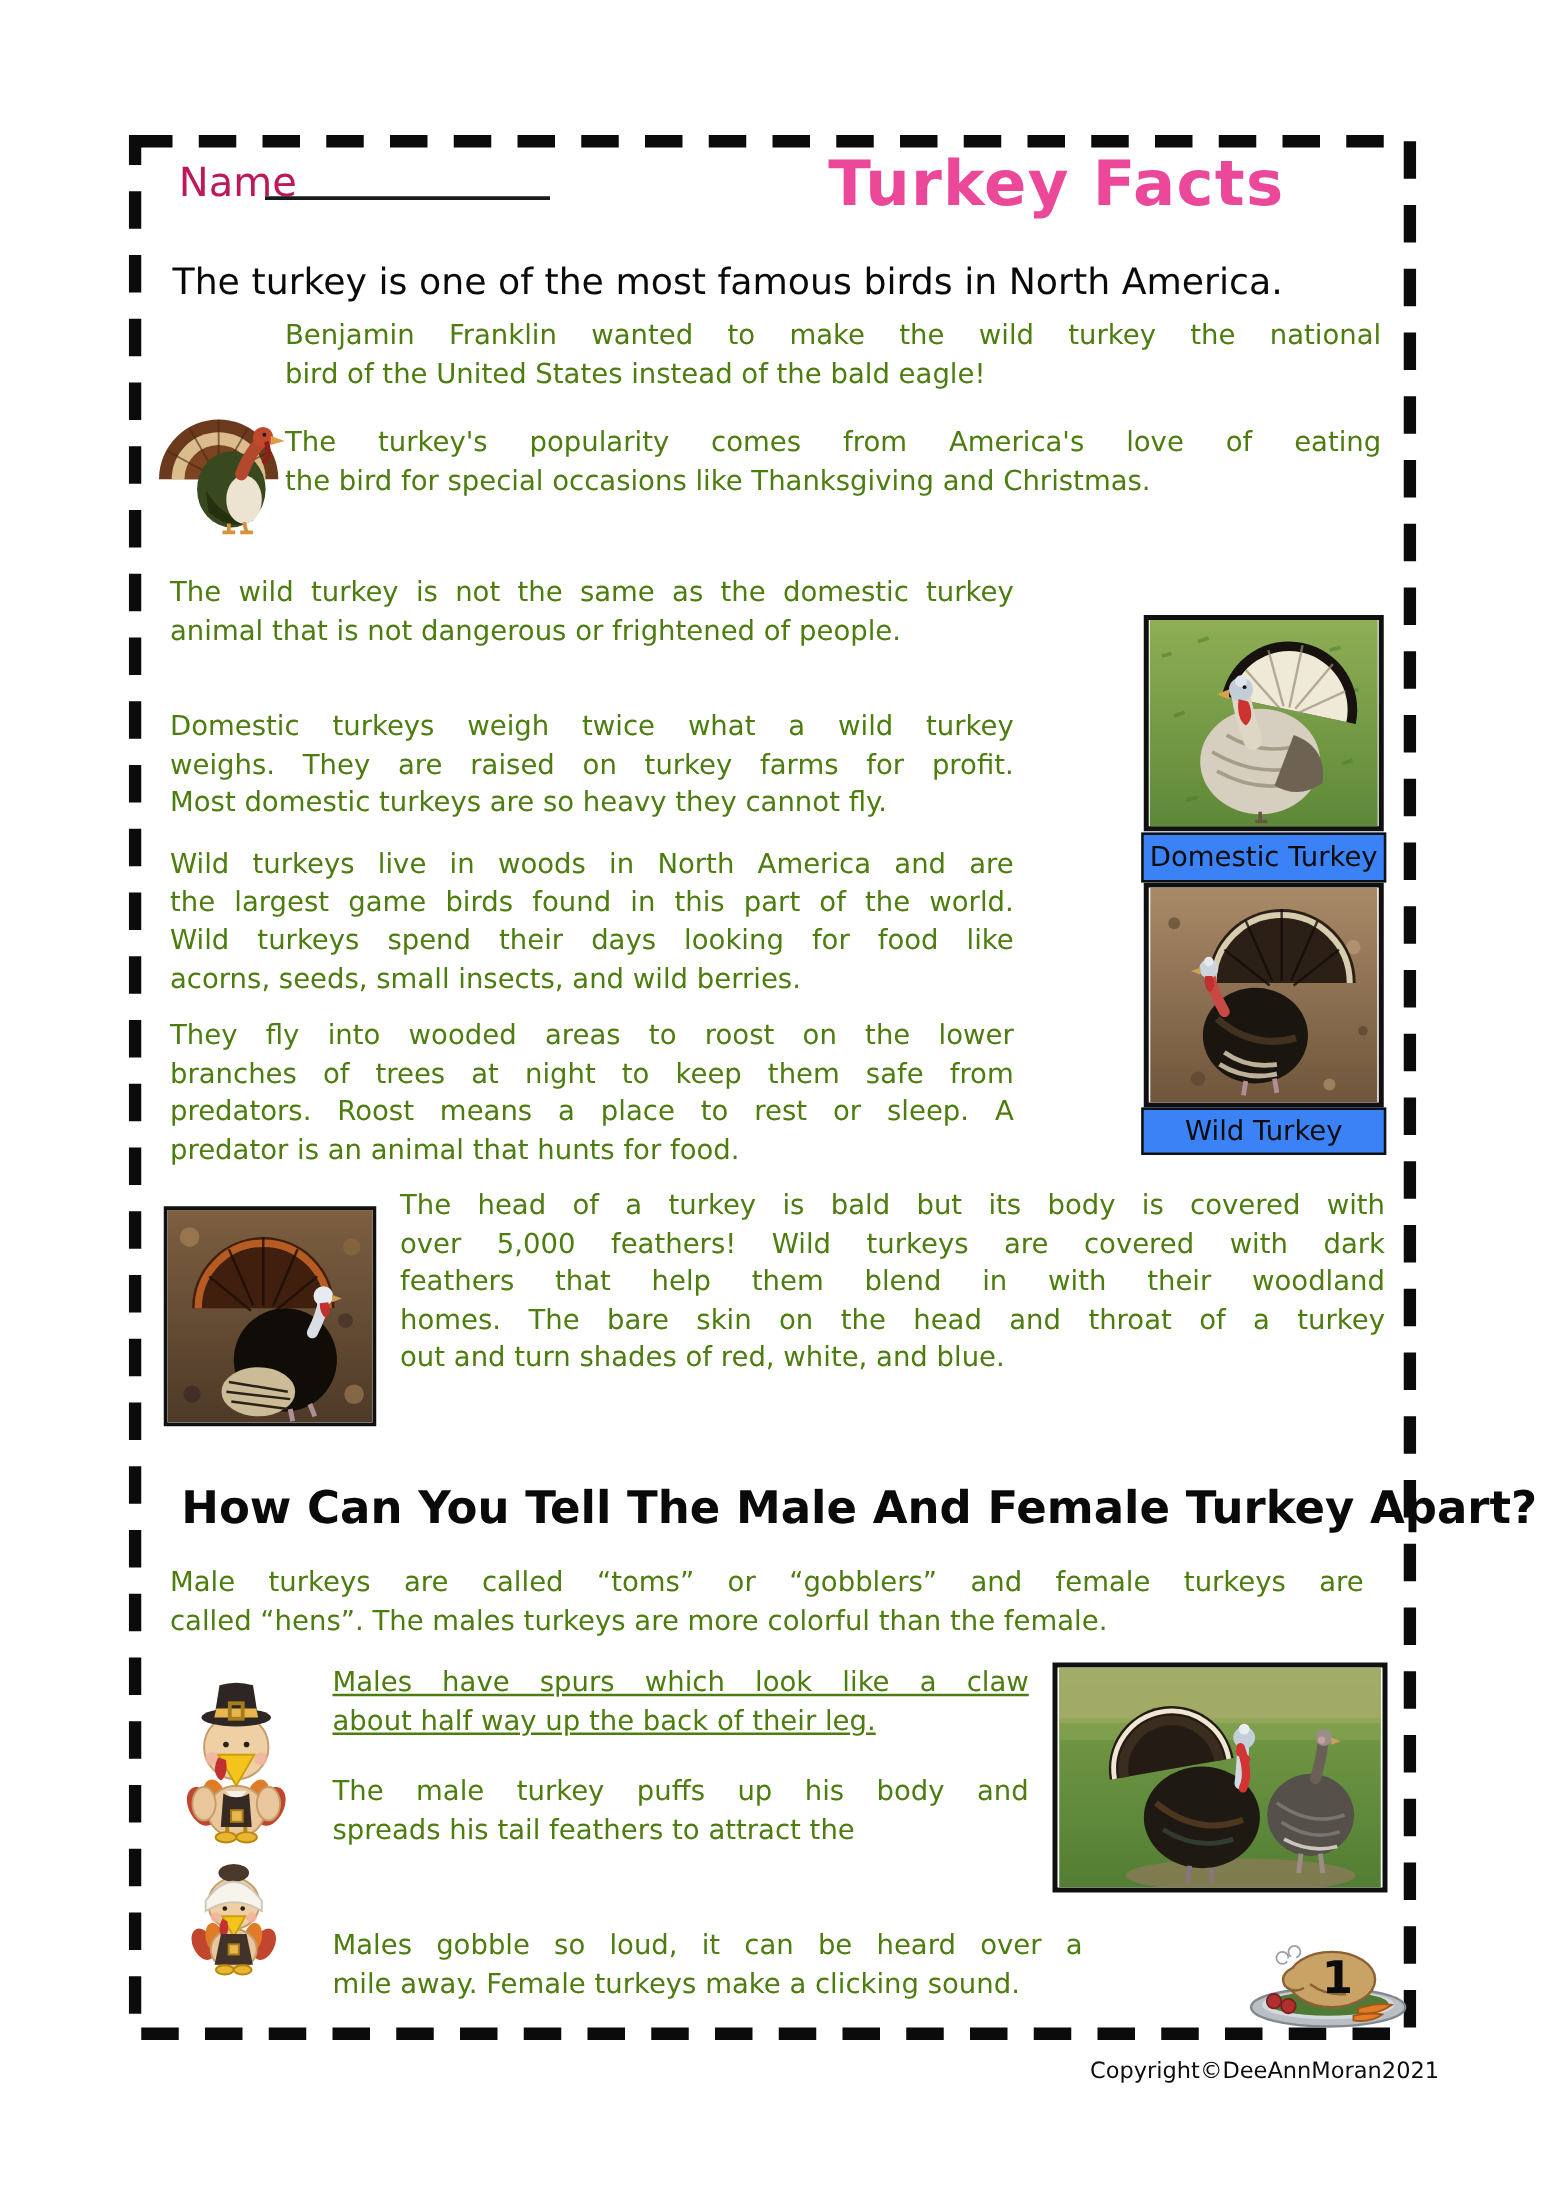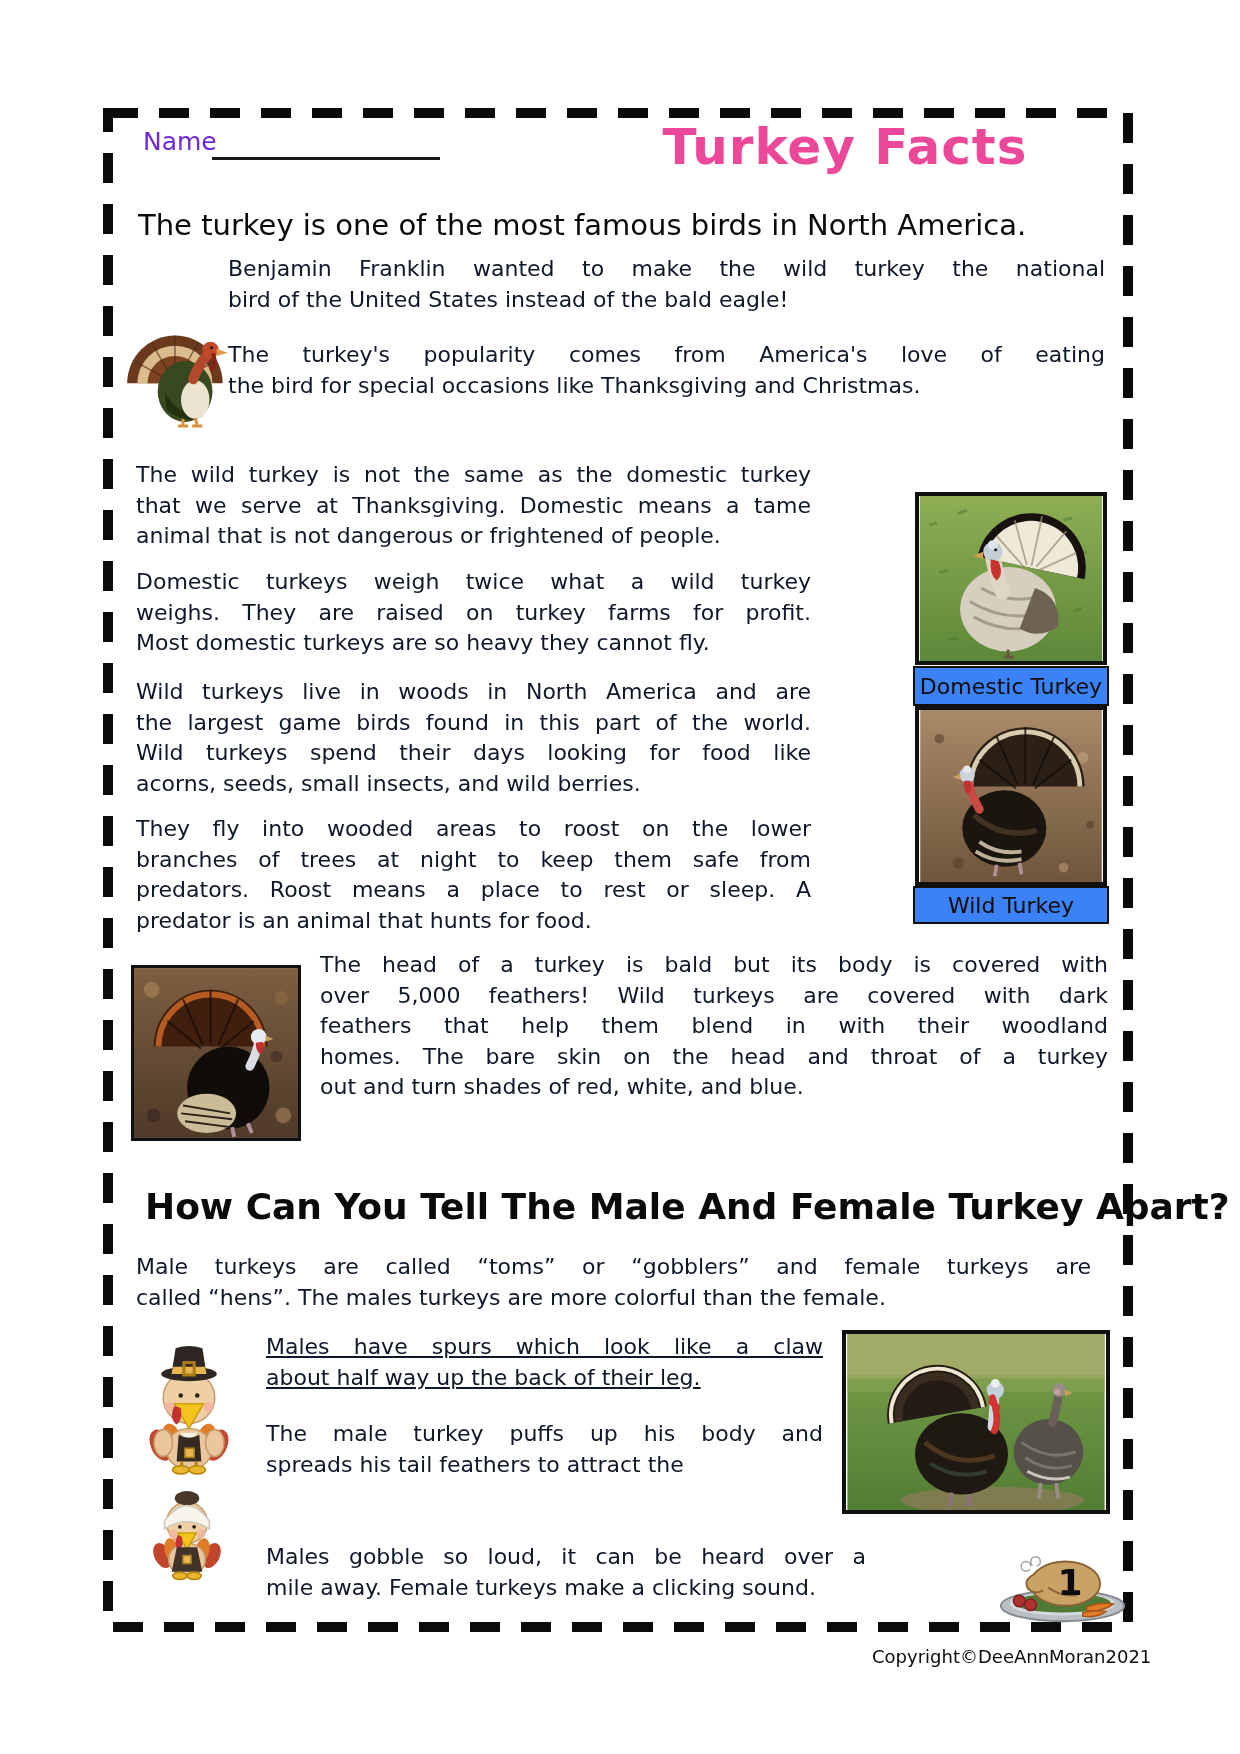--- a/index.html
+++ b/index.html
@@ -2,24 +2,24 @@
 <html><head>
 <meta charset="utf-8">
 <style>
   html,body { margin:0; padding:0; background:#ffffff; }
   #page {
     position:relative; width:1240px; height:1754px; background:#ffffff;
     font-family:"DejaVu Sans","Liberation Sans",sans-serif; color:#000;
     overflow:hidden;
   }
   .abs { position:absolute; }
-  .para { font-size:22px; line-height:30.5px; color:#0f172a; }
+  .para { font-size:22px; line-height:30.5px; color:#4d7c0f; }
   .jline { text-align:justify; text-align-last:justify; text-justify:inter-word; }
   .jline:last-child { text-align-last:left; }
-  .name-row { font-size:25px; color:#6d28d9; }
+  .name-row { font-size:32px; color:#be185d; }
   .name-line { border-bottom:3px solid #1a1a1a; height:1px; }
   .title { font-size:50px; font-weight:bold; letter-spacing:1px; text-align:center; color:#ec4899; }
   .intro { font-size:29px; white-space:nowrap; color:#0a0a0a; }
   .heading { font-size:36px; font-weight:bold; white-space:nowrap; color:#0a0a0a; }
   .photo { background:#fff; }
   .photo.b4 { border:4px solid #101010; }
   .photo.b3 { border:3px solid #101010; }
   .caption-box { border:2px solid #101010; background:#3b82f6; display:flex; align-items:center; justify-content:center; }
   .caption-box span { font-size:22px; color:#0c0c0c; }
   .pagenum { font-size:36px; font-weight:bold; text-align:center; color:#0b0b0b; }
@@ -64,21 +64,20 @@
       <div class="jline">Benjamin Franklin wanted to make the wild turkey the national</div>
       <div class="jline">bird of the United States instead of the bald eagle!</div>
     </div>
   <div class="abs para" style="left:228px; top:340px; width:877px;">
       <div class="jline">The turkey's popularity comes from America's love of eating</div>
       <div class="jline">the bird for special occasions like Thanksgiving and Christmas.</div>
     </div>
 
   <div class="abs para" style="left:136px; top:460px; width:675px;">
       <div class="jline">The wild turkey is not the same as the domestic turkey</div>
-      <div class="jline">that we serve at Thanksgiving. Domestic means a tame</div>
       <div class="jline">animal that is not dangerous or frightened of people.</div>
     </div>
   <div class="abs para" style="left:136px; top:567px; width:675px;">
       <div class="jline">Domestic turkeys weigh twice what a wild turkey</div>
       <div class="jline">weighs. They are raised on turkey farms for profit.</div>
       <div class="jline">Most domestic turkeys are so heavy they cannot fly.</div>
     </div>
   <div class="abs para" style="left:136px; top:677px; width:675px;">
       <div class="jline">Wild turkeys live in woods in North America and are</div>
       <div class="jline">the largest game birds found in this part of the world.</div>

